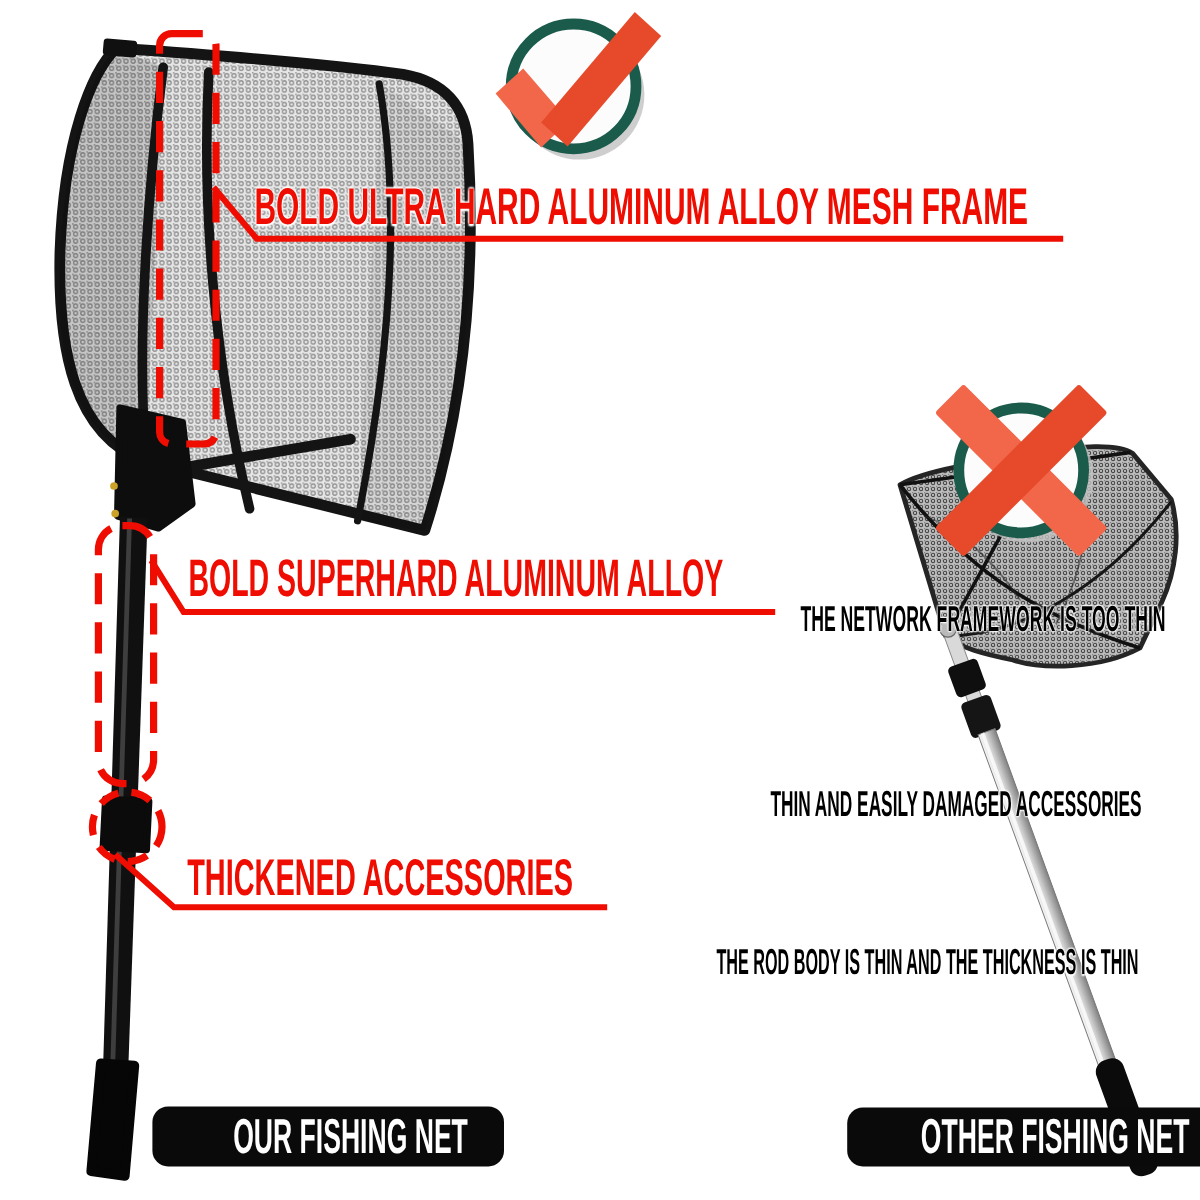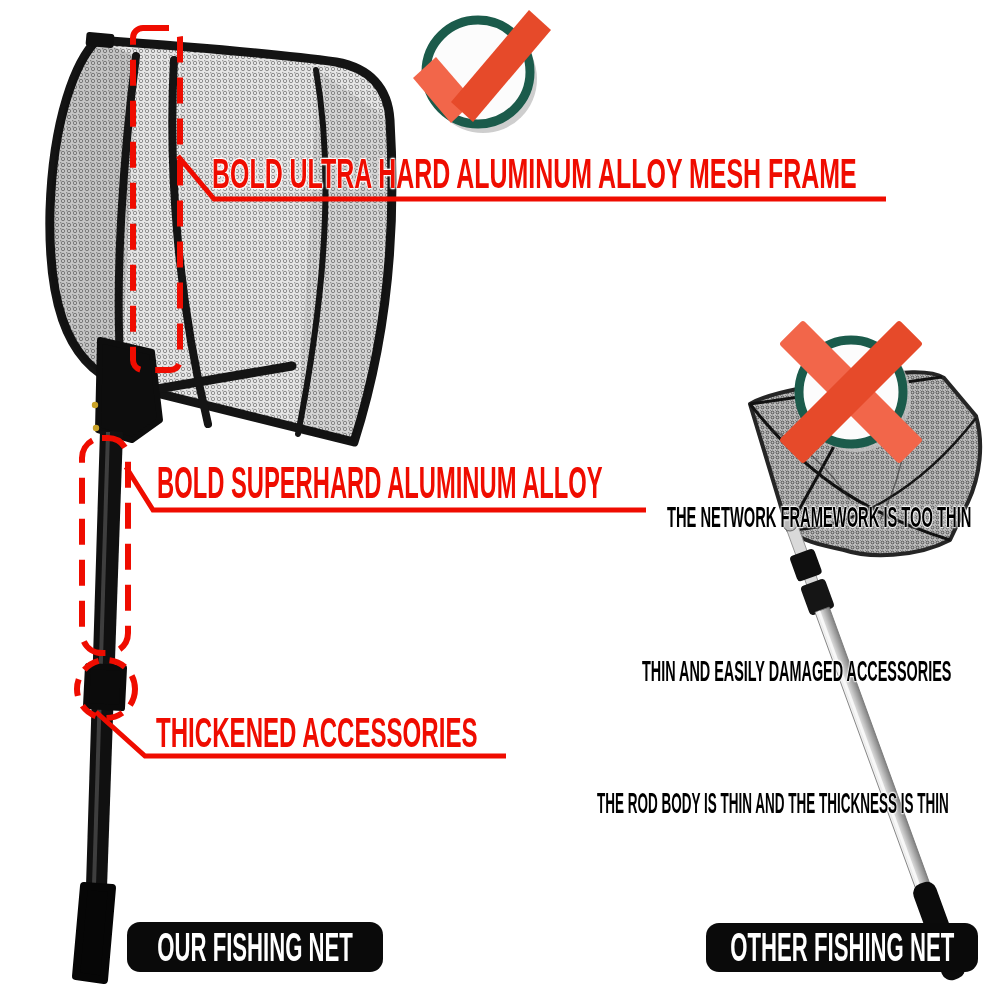--- a/index.html
+++ b/index.html
@@ -33,21 +33,21 @@
   }
   .l1{left:212px;top:152px;font-size:43px;transform:scaleX(.58);}
   .l2{left:157px;top:461px;font-size:44px;transform:scaleX(.54);}
   .l3{left:156px;top:711px;font-size:43px;transform:scaleX(.56);}
   .b1{left:667px;top:502px;font-size:30px;transform:scaleX(.49);}
   .b2{left:642px;top:656px;font-size:30px;transform:scaleX(.48);}
   .b3{left:597px;top:788px;font-size:30px;transform:scaleX(.45);}
   .badge{
     position:absolute;background:var(--badge-bg);border-radius:13px;
     display:flex;align-items:center;justify-content:center;
-    color:var(--badge-text);font-weight:bold;
+    color:var(--badge-text);font-weight:bold;padding-left:37px;
   }
   .badge span{font-size:41px;transform:scaleX(.54);white-space:nowrap;line-height:1;}
   .badge-our{left:127px;top:922px;width:256px;height:50px;}
   .badge-other{left:706px;top:923px;width:272px;height:49px;}
   
   .dash{fill:none;stroke:var(--annotation-red);stroke-width:6;}
   .callout{fill:none;stroke:var(--annotation-red);stroke-width:5;}
   .ring{fill:#fcfcfc;stroke:var(--ring-green);stroke-width:9;}
   .mark-light{fill:var(--mark-red-light);}
   .mark-dark{fill:var(--mark-red-dark);}

